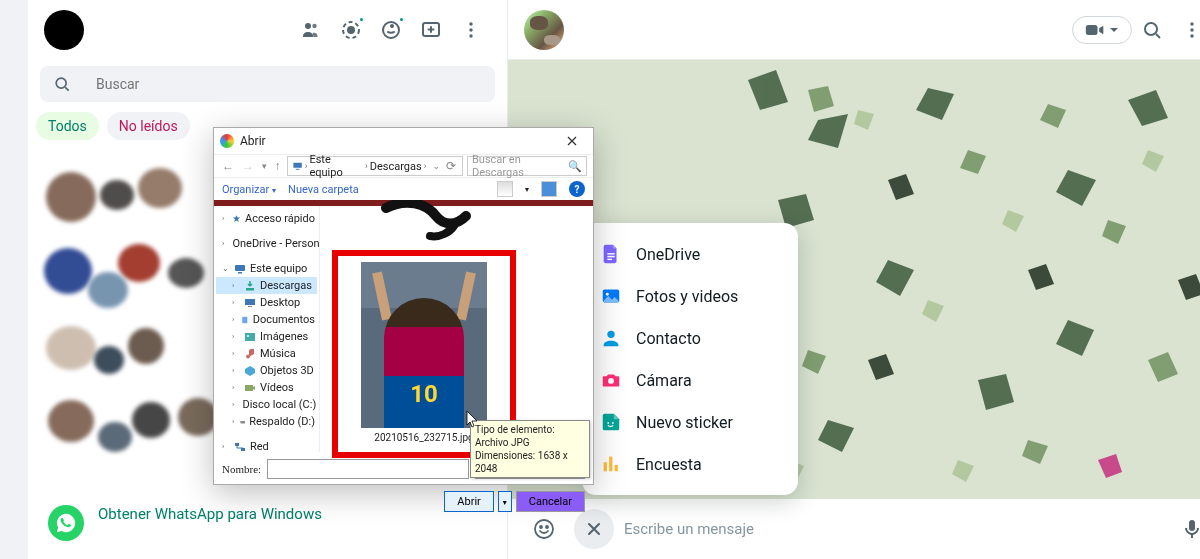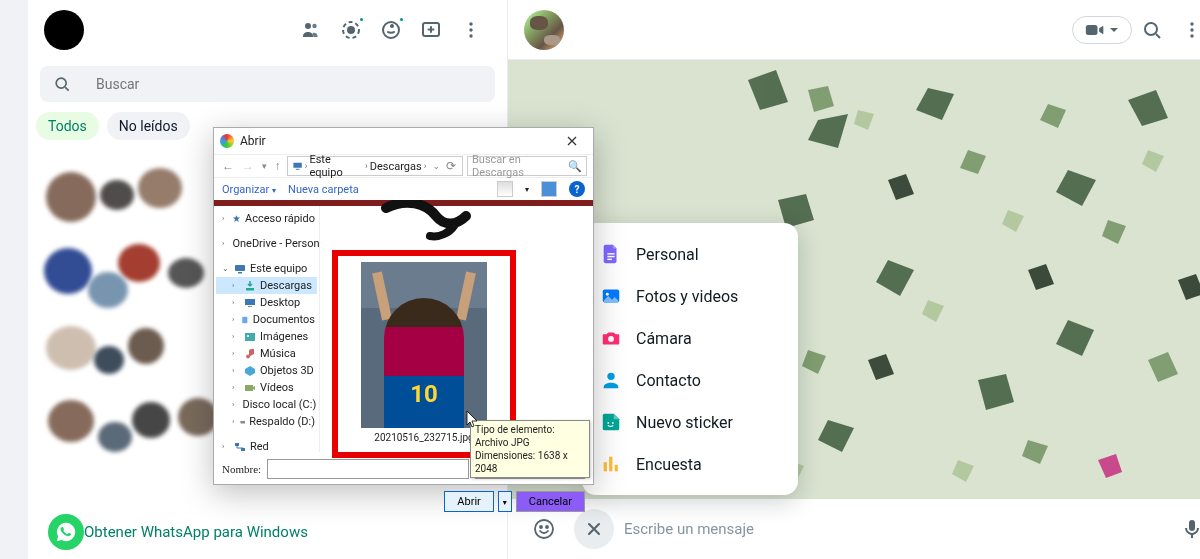--- a/index.html
+++ b/index.html
@@ -9,26 +9,26 @@
 .left-header { height: 60px; display: flex; align-items: center; padding: 10px 16px; background: #fff; }
 .avatar-circle { width: 40px; height: 40px; border-radius: 50%; background: #000; }
 .left-header .spacer { flex: 1; }
 .icon-btn { width: 40px; height: 40px; border-radius: 50%; display: inline-flex; align-items: center; justify-content: center; color: #54656f; cursor: pointer; }
 .icon-btn svg { width: 24px; height: 24px; }
 .search-bar { padding: 6px 12px; }
 .search-box { background: #f0f2f5; border-radius: 8px; height: 36px; display: flex; align-items: center; padding: 0 12px; }
 .search-box svg { width: 20px; height: 20px; color: #54656f; margin-right: 24px; }
 .search-box input { border: none; background: transparent; outline: none; font-size: 14px; color: #3b4a54; flex: 1; }
 .filter-pills { display: flex; gap: 8px; padding: 4px 8px 8px; }
-.pill { padding: 6px 12px; border-radius: 16px; font-size: 14px; color: #0f172a; background: #f0f2f5; cursor: pointer; }
+.pill { padding: 6px 12px; border-radius: 16px; font-size: 14px; color: #be185d; background: #f0f2f5; cursor: pointer; }
 .pill.active { background: #e7fce3; color: #008069; }
 .chat-list { flex: 1; position: relative; overflow: hidden; }
 .chat-bg-blur { position:absolute; inset:0; opacity:0.9; }
 .chat-bg-blur .blob { position:absolute; border-radius:50%; filter: blur(2px); }
-.bottom-banner { position:absolute; bottom:0; left:0; right:0; height:54px; display:flex; align-items:center; padding:0 20px; background:#fff; }
+.bottom-banner { position:absolute; bottom:0; left:0; right:0; height:54px; display:flex; padding:0 20px; gap:14px; background:#fff; }
 .wa-icon-box { width:36px; height:36px; background:#25d366; border-radius:50%; display:flex; align-items:center; justify-content:center; }
 .wa-icon-box svg { width:22px; height:22px; fill:#fff; }
 .banner-text { color:#008069; font-size:15px; }
 .right-panel { flex: 1; position: relative; background: #efeae2; }
 .right-header { height: 60px; display:flex; align-items:center; padding:10px 16px; background:#fff; border-bottom:1px solid #e9edef; position:relative; z-index:5; }
 .contact-avatar { width:40px; height:40px; border-radius:50%; background:linear-gradient(135deg,#bfa,#8a6,#654,#fb8); position:relative; overflow:hidden; }
 .contact-avatar::before, .contact-avatar::after { content:''; position:absolute; border-radius:40%; }
 .contact-avatar::before { width:18px;height:14px;left:6px;top:6px;background:#654; }
 .contact-avatar::after { width:16px;height:10px;right:4px;bottom:5px;background:#a98; }
 .right-header .spacer { flex:1; }
@@ -271,49 +271,49 @@
     <div class="attach-item">
       <span class="ico">
           <svg viewBox="0 0 24 24" fill="#7f66ff">
             <path d="M6 2h8l4 4v14a2 2 0 01-2 2H6a2 2 0 01-2-2V4a2 2 0 012-2z"></path>
             <path d="M14 2v4h4" fill="#a797ff"></path>
             <rect x="8" y="11" width="8" height="1.6" fill="#fff"></rect>
             <rect x="8" y="14" width="8" height="1.6" fill="#fff"></rect>
             <rect x="8" y="17" width="5" height="1.6" fill="#fff"></rect>
           </svg>
         </span>
-      <span>Personal</span>
+      <span>OneDrive</span>
     </div>
     <div class="attach-item">
       <span class="ico">
           <svg viewBox="0 0 24 24" fill="#007bfc">
             <rect x="3" y="5" width="18" height="14" rx="2"></rect>
             <circle cx="8" cy="10" r="1.6" fill="#fff"></circle>
             <path d="M4 17l5-5 4 4 3-3 4 4v1a1 1 0 01-1 1H5a1 1 0 01-1-1z" fill="#80bdfe"></path>
           </svg>
         </span>
       <span>Fotos y videos</span>
     </div>
     <div class="attach-item">
       <span class="ico">
+          <svg viewBox="0 0 24 24" fill="#009de2">
+            <circle cx="12" cy="8" r="4"></circle>
+            <path d="M4 20c0-3.3 3.6-5 8-5s8 1.7 8 5v1H4z"></path>
+          </svg>
+        </span>
+      <span>Contacto</span>
+    </div>
+    <div class="attach-item">
+      <span class="ico">
           <svg viewBox="0 0 24 24" fill="#ff2e74">
             <path d="M4 8h3l2-2h6l2 2h3a1 1 0 011 1v9a1 1 0 01-1 1H4a1 1 0 01-1-1V9a1 1 0 011-1z"></path>
             <circle cx="12" cy="13" r="3.2" fill="#fff"></circle>
           </svg>
         </span>
       <span>Cámara</span>
-    </div>
-    <div class="attach-item">
-      <span class="ico">
-          <svg viewBox="0 0 24 24" fill="#009de2">
-            <circle cx="12" cy="8" r="4"></circle>
-            <path d="M4 20c0-3.3 3.6-5 8-5s8 1.7 8 5v1H4z"></path>
-          </svg>
-        </span>
-      <span>Contacto</span>
     </div>
     <div class="attach-item">
       <span class="ico">
           <svg viewBox="0 0 24 24" fill="#02a698">
             <path d="M5 3h10l6 6v10a2 2 0 01-2 2H5a2 2 0 01-2-2V5a2 2 0 012-2z"></path>
             <path d="M15 3v6h6" fill="#5ec8be"></path>
             <circle cx="9" cy="13" r="1" fill="#fff"></circle>
             <circle cx="14" cy="13" r="1" fill="#fff"></circle>
             <path d="M9 16c1 1 4 1 5 0" stroke="#fff" stroke-width="1.4" fill="none" stroke-linecap="round"></path>
           </svg>

